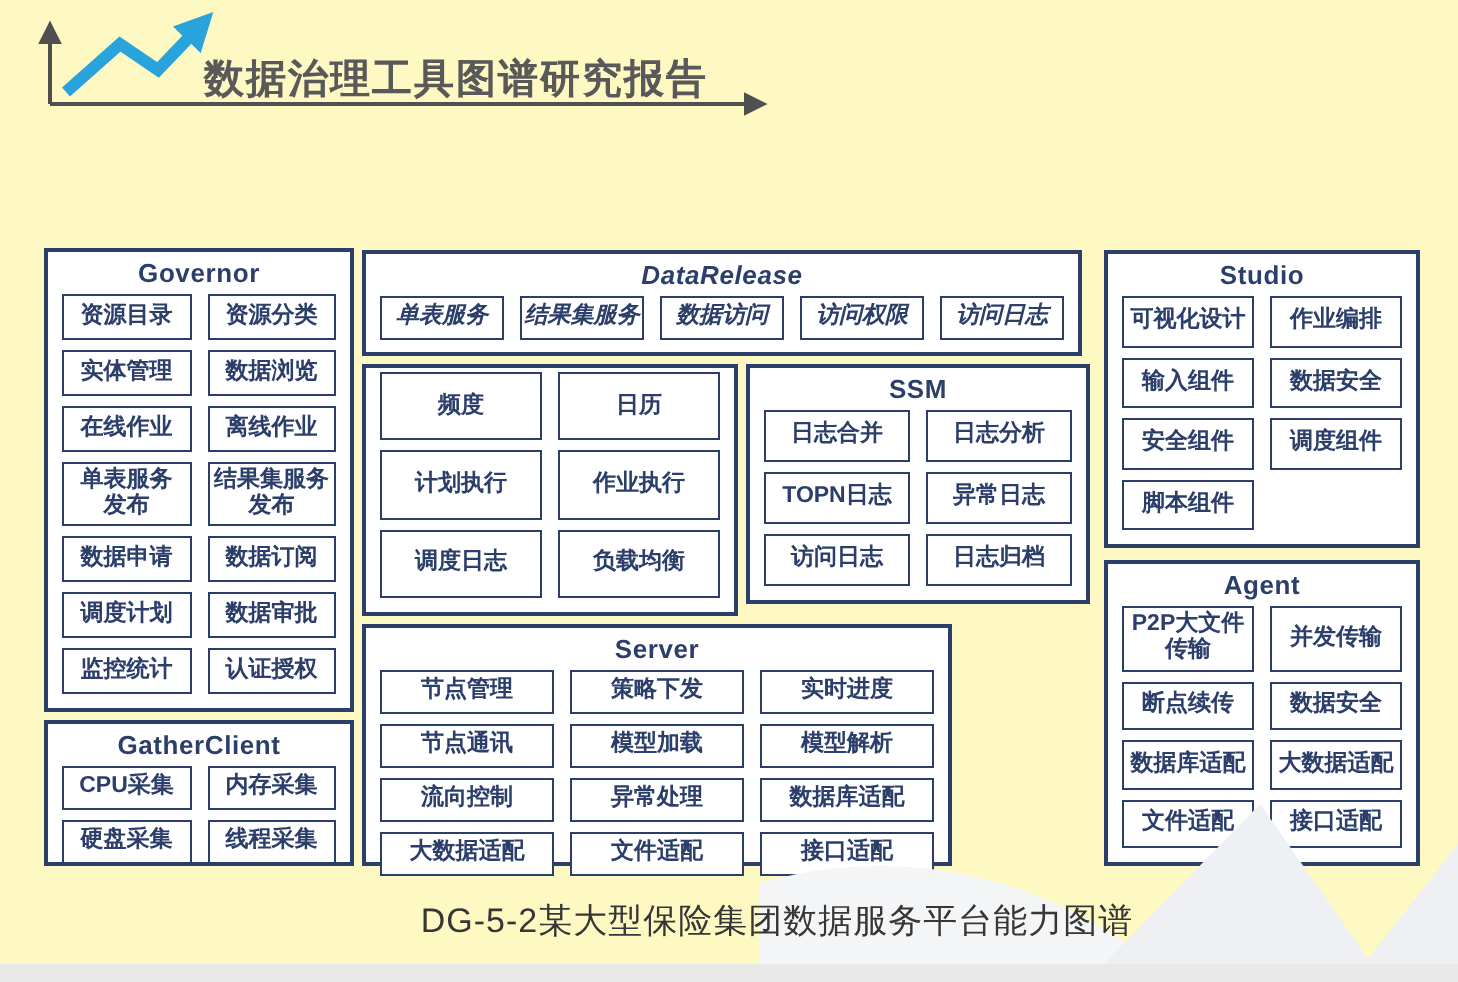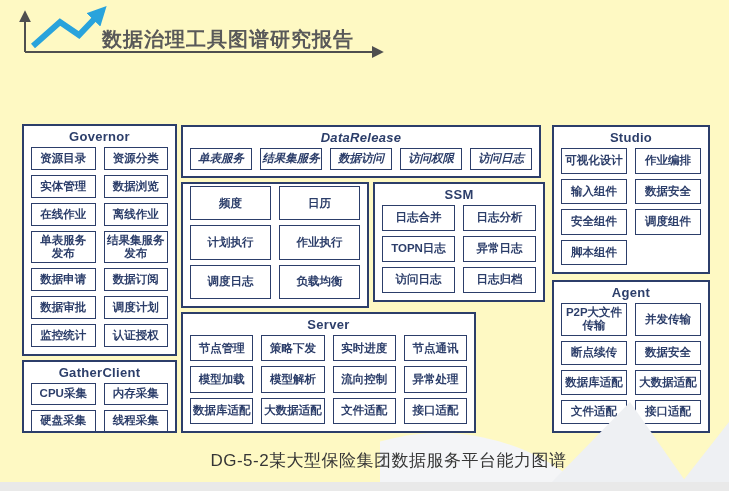--- a/index.html
+++ b/index.html
@@ -24,21 +24,21 @@
   }
   .panel-title {
     margin:0; text-align:center; font-size:13px; font-weight:bold;
     color:#2c3e6a; padding:3px 0 1px; letter-spacing:.3px;
   }
   .grid {
     display:grid; gap:5px 8px; padding:2px 7px 7px; flex:1;
     box-sizing:border-box;
   }
   .cols-2 { grid-template-columns:1fr 1fr; }
-  .cols-4 { grid-template-columns:repeat(4,1fr);font-family:Liberation Mono, monospace; }
+  .cols-4 { grid-template-columns:repeat(3,1fr);font-family:Liberation Mono, monospace; }
   .cols-5 { grid-template-columns:repeat(5,1fr); }
   .rows-gov   { grid-template-rows:repeat(3,1fr) 1.35fr repeat(3,1fr); }
   .rows-agent { grid-template-rows:1.35fr repeat(3,1fr); }
   .cell {
     border:1.5px solid #2c3e6a; background:#ffffff;
     display:flex; align-items:center; justify-content:center;
     text-align:center; font-size:11.5px; font-weight:bold; color:#2c3e6a;
     white-space:pre-line; line-height:1.15; padding:1px 1px;
     box-sizing:border-box; min-height:22px;
   }
@@ -93,22 +93,22 @@
       <div class="cell">实体管理</div>
       <div class="cell">数据浏览</div>
       <div class="cell">在线作业</div>
       <div class="cell">离线作业</div>
       <div class="cell">单表服务
 发布</div>
       <div class="cell">结果集服务
 发布</div>
       <div class="cell">数据申请</div>
       <div class="cell">数据订阅</div>
+      <div class="cell">调度计划</div>
       <div class="cell">数据审批</div>
-      <div class="cell">调度计划</div>
       <div class="cell">监控统计</div>
       <div class="cell">认证授权</div>
     </div>
   </section>
 
   <section class="panel" id="p-gatherclient">
     <h3 class="panel-title">GatherClient</h3>
     <div class="grid cols-2">
       <div class="cell">CPU采集</div>
       <div class="cell">内存采集</div>

